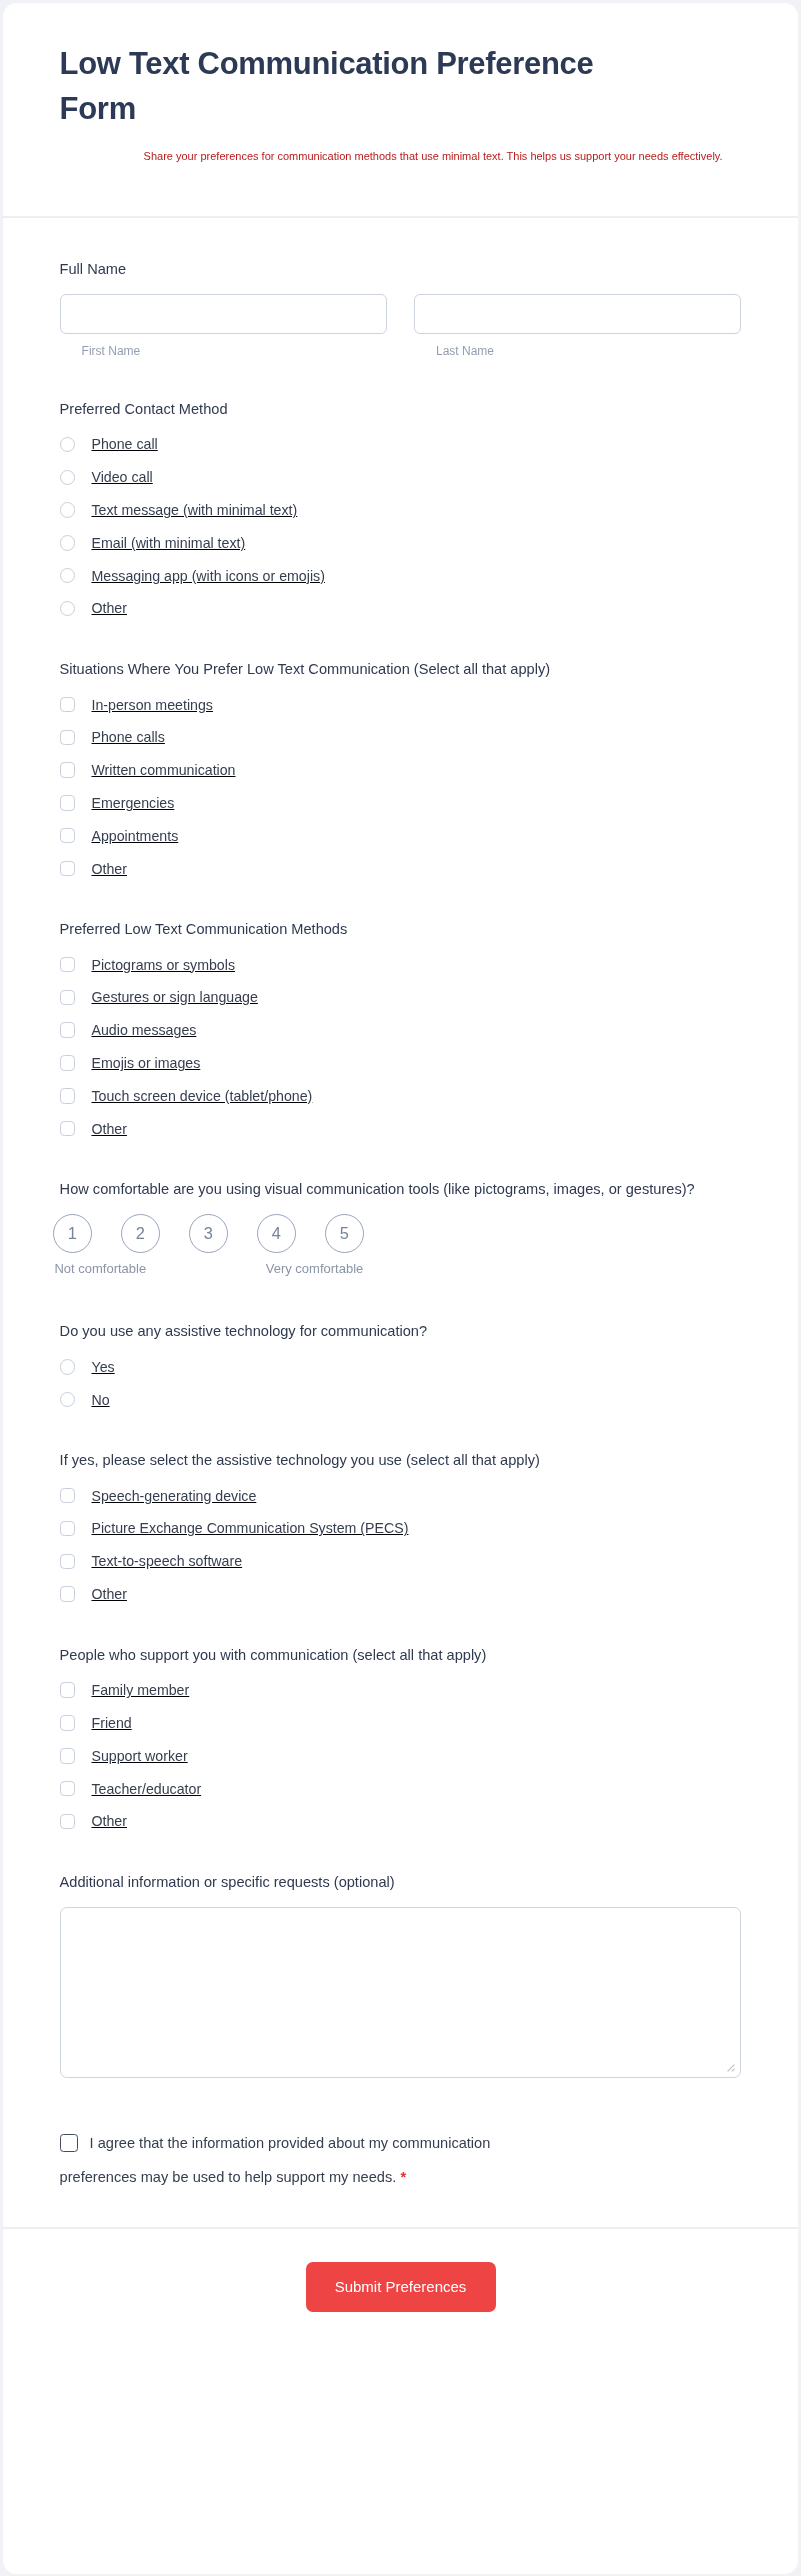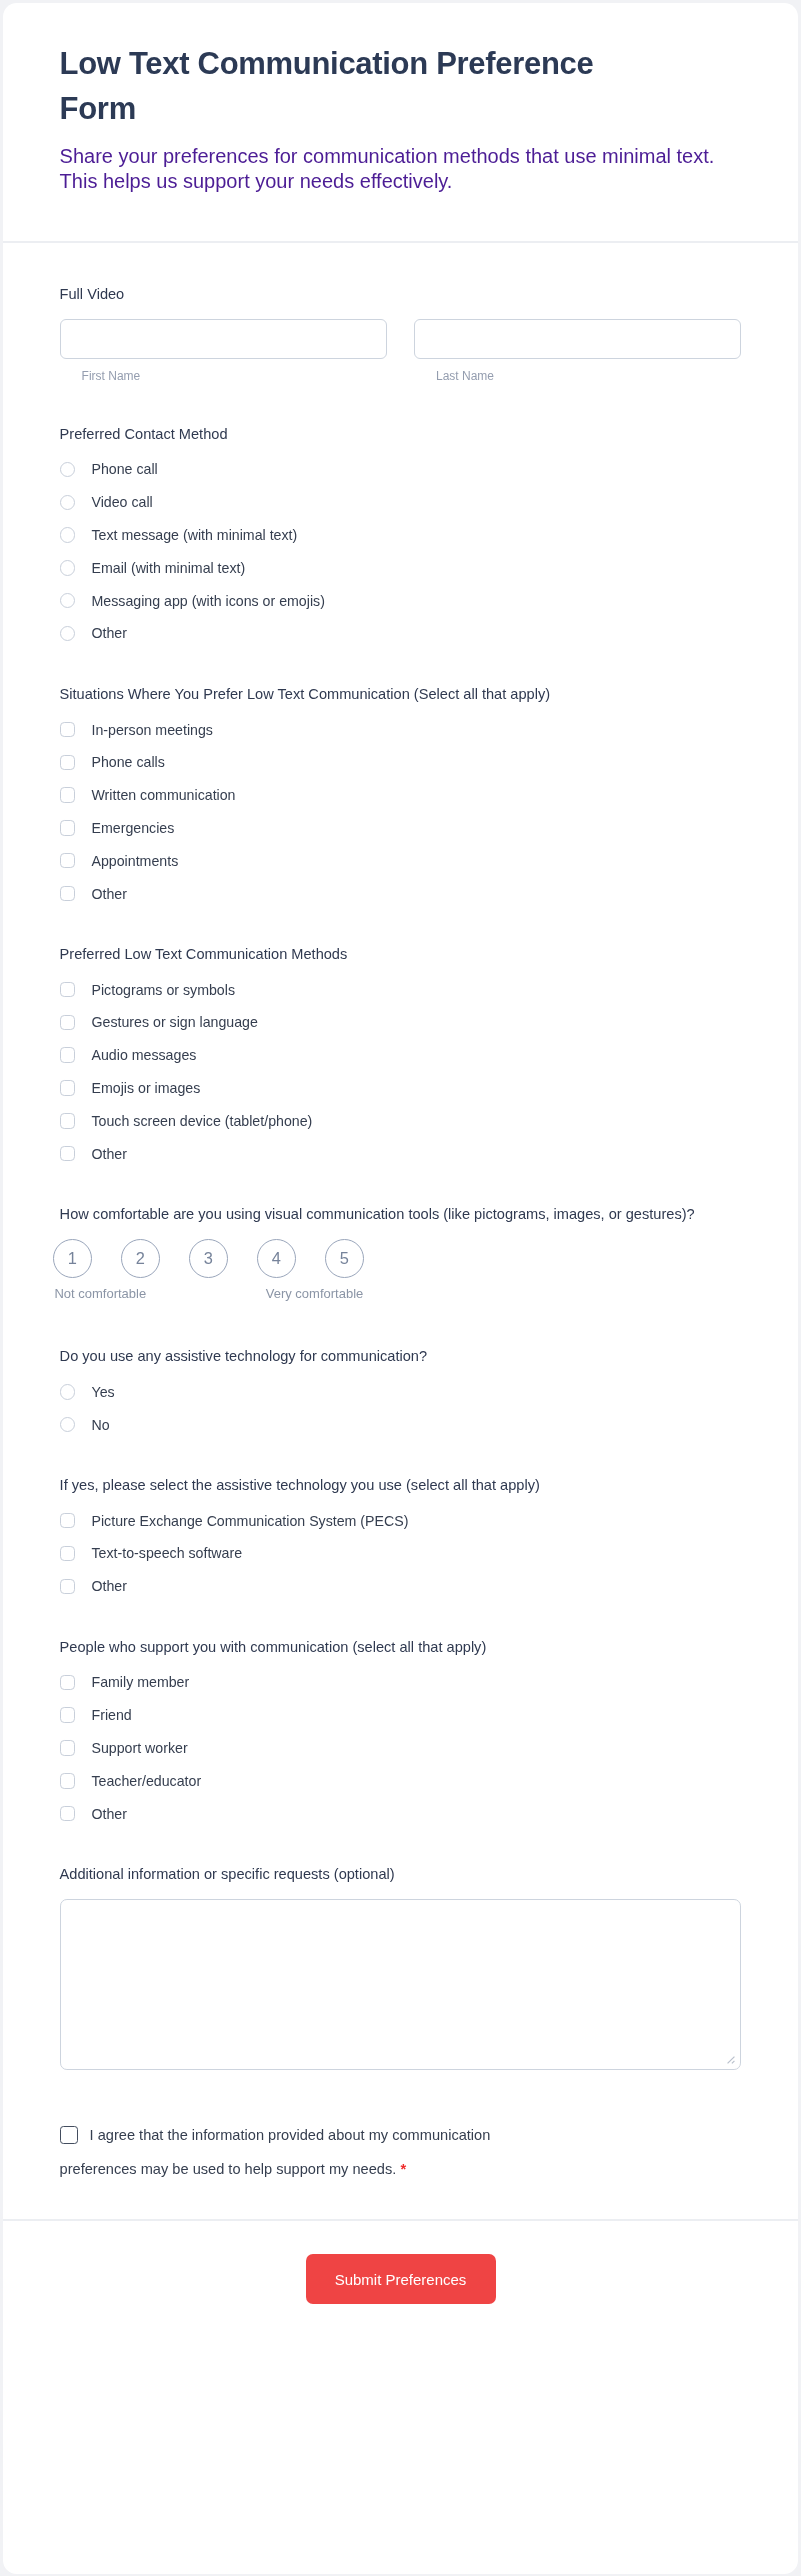--- a/index.html
+++ b/index.html
@@ -11,43 +11,43 @@
     border-radius:13.8px;
     min-height:2571px;
     overflow:hidden;
   }
   .form-header { padding:38px 61px 47px 57px; }
   .form-title {
     font-size:31px; font-weight:700; color:#2c3a55;
     line-height:45px; max-width:586px; letter-spacing:-0.3px;
   }
   .form-subtitle {
-    margin-top:13.8px; font-size:20px; color:#4c1d95;
-    line-height:25px; max-width:663px;
+    margin-top:13.8px; font-size:11px; color:#b91c1c;
+    line-height:25px; max-width:663px;text-align:right;
   }
   .divider { height:1.7px; background:#eceef2; width:100%; }
   .form-body { padding:0 57px; }
   .section { margin-top:41px; }
   .section-label {
     font-size:14.6px; font-weight:500; color:#2f3950; line-height:21.5px;
   }
   .scale-label-q { max-width:681px; }
 
   
   .name-row { display:flex; gap:27px; margin-top:13.8px; }
   .name-col { flex:1; }
   .text-input {
     width:100%; height:40px; border:1.7px solid #cdd4de; border-radius:6px;
     background:#fff; font-size:13.8px; color:#39424f; padding:0 10.3px; outline:none;
   }
   .sublabel { margin-top:9.5px; font-size:12px; color:#949daf;padding-left:22px; }
 
   
   .options { margin-top:14.6px; }
-  .option-row { display:flex; align-items:center; margin-bottom:13.8px; height:19px; }
+  .option-row { display:flex; align-items:center; margin-bottom:13.8px; height:19px;text-decoration:underline; }
   .radio, .checkbox {
     width:15.5px; height:15.5px; border:1.7px solid #c8cfda; background:#fff;
     flex:0 0 auto; margin-right:16.4px;
   }
   .radio { border-radius:50%; }
   .checkbox { border-radius:4.3px; }
   .option-label { font-size:14.2px; color:#353e4f; }
 
   
   .scale-block { margin-top:13.8px; margin-left:-6.9px; position:relative; }
@@ -99,21 +99,21 @@
   <div class="form-header">
     <h1 class="form-title">Low Text Communication Preference Form</h1>
     <p class="form-subtitle">Share your preferences for communication methods that use minimal text. This helps us support your needs effectively.</p>
   </div>
 
   <div class="divider"></div>
 
   <div class="form-body">
 
     <div class="section">
-      <div class="section-label">Full Video</div>
+      <div class="section-label">Full Name</div>
       <div class="name-row">
         <div class="name-col">
           <input class="text-input" type="text" value="" style="">
           <div class="sublabel">First Name</div>
         </div>
         <div class="name-col">
           <input class="text-input" type="text" value="" style="">
           <div class="sublabel">Last Name</div>
         </div>
       </div>
@@ -238,20 +238,24 @@
           <span class="option-label">No</span>
         </div>
       </div>
     </div>
 
     <div class="section">
       <div class="section-label">If yes, please select the assistive technology you use (select all that apply)</div>
       <div class="options">
         <div class="option-row">
           <span class="checkbox"></span>
+          <span class="option-label">Speech-generating device</span>
+        </div>
+        <div class="option-row">
+          <span class="checkbox"></span>
           <span class="option-label">Picture Exchange Communication System (PECS)</span>
         </div>
         <div class="option-row">
           <span class="checkbox"></span>
           <span class="option-label">Text-to-speech software</span>
         </div>
         <div class="option-row">
           <span class="checkbox"></span>
           <span class="option-label">Other</span>
         </div>

